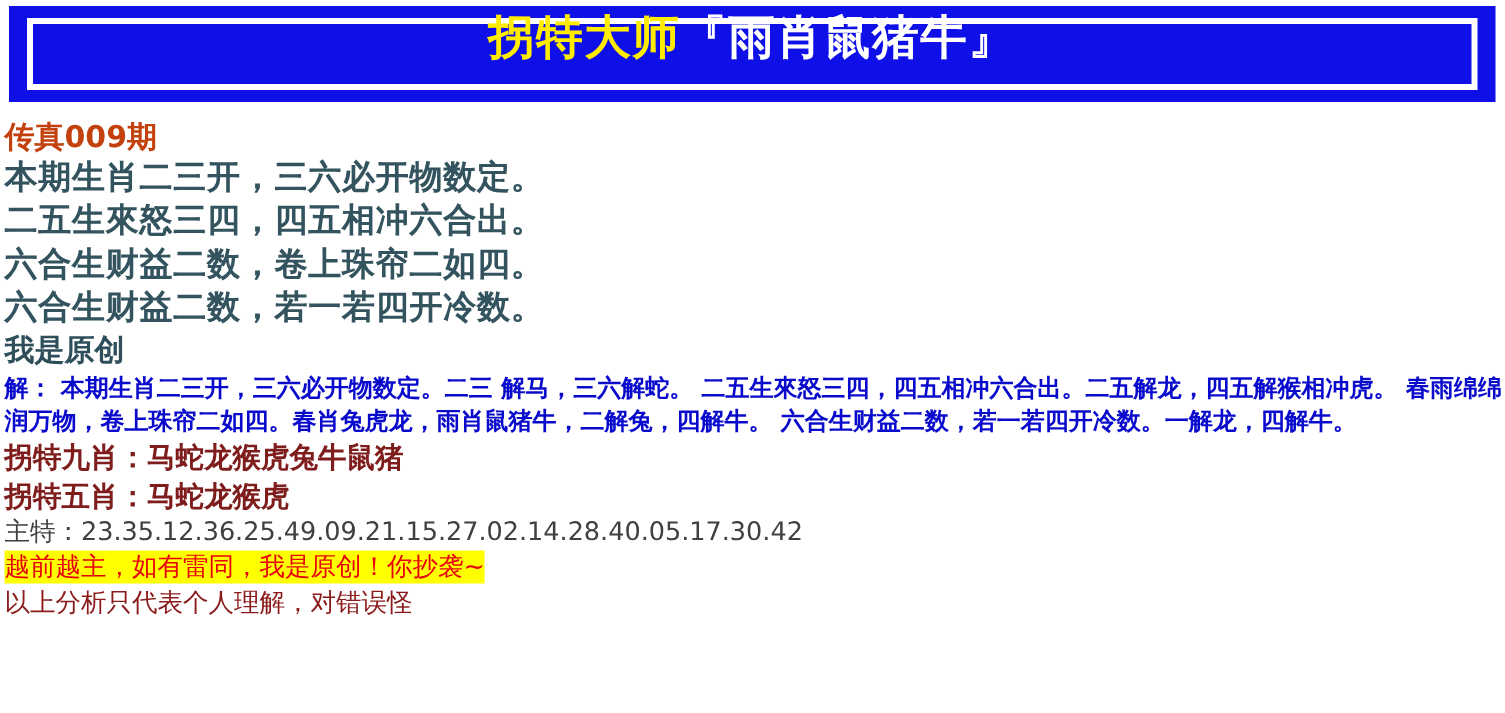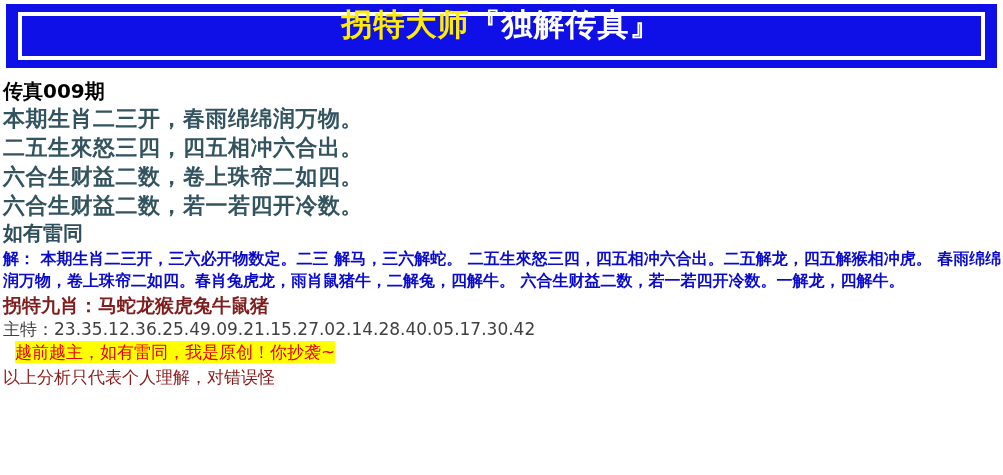--- a/index.html
+++ b/index.html
@@ -67,21 +67,21 @@
 
   
   .content {
     position: absolute;
     left: 0;
     top: 78px;
     width: 1003px;
   }
 
   .issue {
-    color: #000000;
+    color: #c2410c;
     font-weight: bold;
     font-size: 20px;
     line-height: 26px;
     padding: 0 0 0 3px;
     white-space: nowrap;
   }
 
   .verse {
     color: #33545f;
     font-weight: bold;
@@ -131,61 +131,62 @@
 
   .highlight-line {
     display: inline-block;
     color: #e8000c;
     background: #ffff00;
     font-size: 17px;
     line-height: 22px;
     font-weight: normal;
     white-space: nowrap;
   }
-  .highlight-row { padding-left: 15px; line-height: 22px; }
+  .highlight-row { padding-left: 3px; line-height: 22px; }
 
   .footnote {
     color: #8b1a1a;
     font-size: 17px;
     line-height: 26px;
     padding-left: 3px;
     white-space: nowrap;
     font-weight: normal;
   }
 </style>
 </head>
 <body>
 
 <div class="page">
 
   <div class="banner-wrap">
     <div class="banner">
       <div class="banner-inner-border"></div>
       <div class="banner-title">
         <span class="t-yellow">拐特大师</span>
-          <span class="t-white">『独解传真』</span>
+          <span class="t-white">『雨肖鼠猪牛』</span>
       </div>
     </div>
   </div>
 
   <div class="content">
 
     <div class="issue">传真009期</div>
 
-    <div class="verse">本期生肖二三开，春雨绵绵润万物。</div>
+    <div class="verse">本期生肖二三开，三六必开物数定。</div>
     <div class="verse">二五生來怒三四，四五相冲六合出。</div>
     <div class="verse">六合生财益二数，卷上珠帘二如四。</div>
     <div class="verse">六合生财益二数，若一若四开冷数。</div>
 
-    <div class="catch">如有雷同</div>
+    <div class="catch">我是原创</div>
 
     <div class="explain">解： 本期生肖二三开，三六必开物数定。二三 解马，三六解蛇。 二五生來怒三四，四五相冲六合出。二五解龙，四五解猴相冲虎。 春雨绵绵润万物，卷上珠帘二如四。春肖兔虎龙，雨肖鼠猪牛，二解兔，四解牛。 六合生财益二数，若一若四开冷数。一解龙，四解牛。</div>
 
     <div class="green-line"><span>拐特九肖：</span><span>马蛇龙猴虎兔牛鼠猪</span></div>
 
+    <div class="green-line"><span>拐特五肖：</span><span>马蛇龙猴虎</span></div>
 
     <div class="zhute"><span>主特：</span><span>23.35.12.36.25.49.09.21.15.27.02.14.28.40.05.17.30.42</span></div>
 
     <div class="highlight-row"><span class="highlight-line">越前越主，如有雷同，我是原创！你抄袭~</span></div>
 
     <div class="footnote">以上分析只代表个人理解，对错误怪</div>
 
   </div>
 
 </div>

